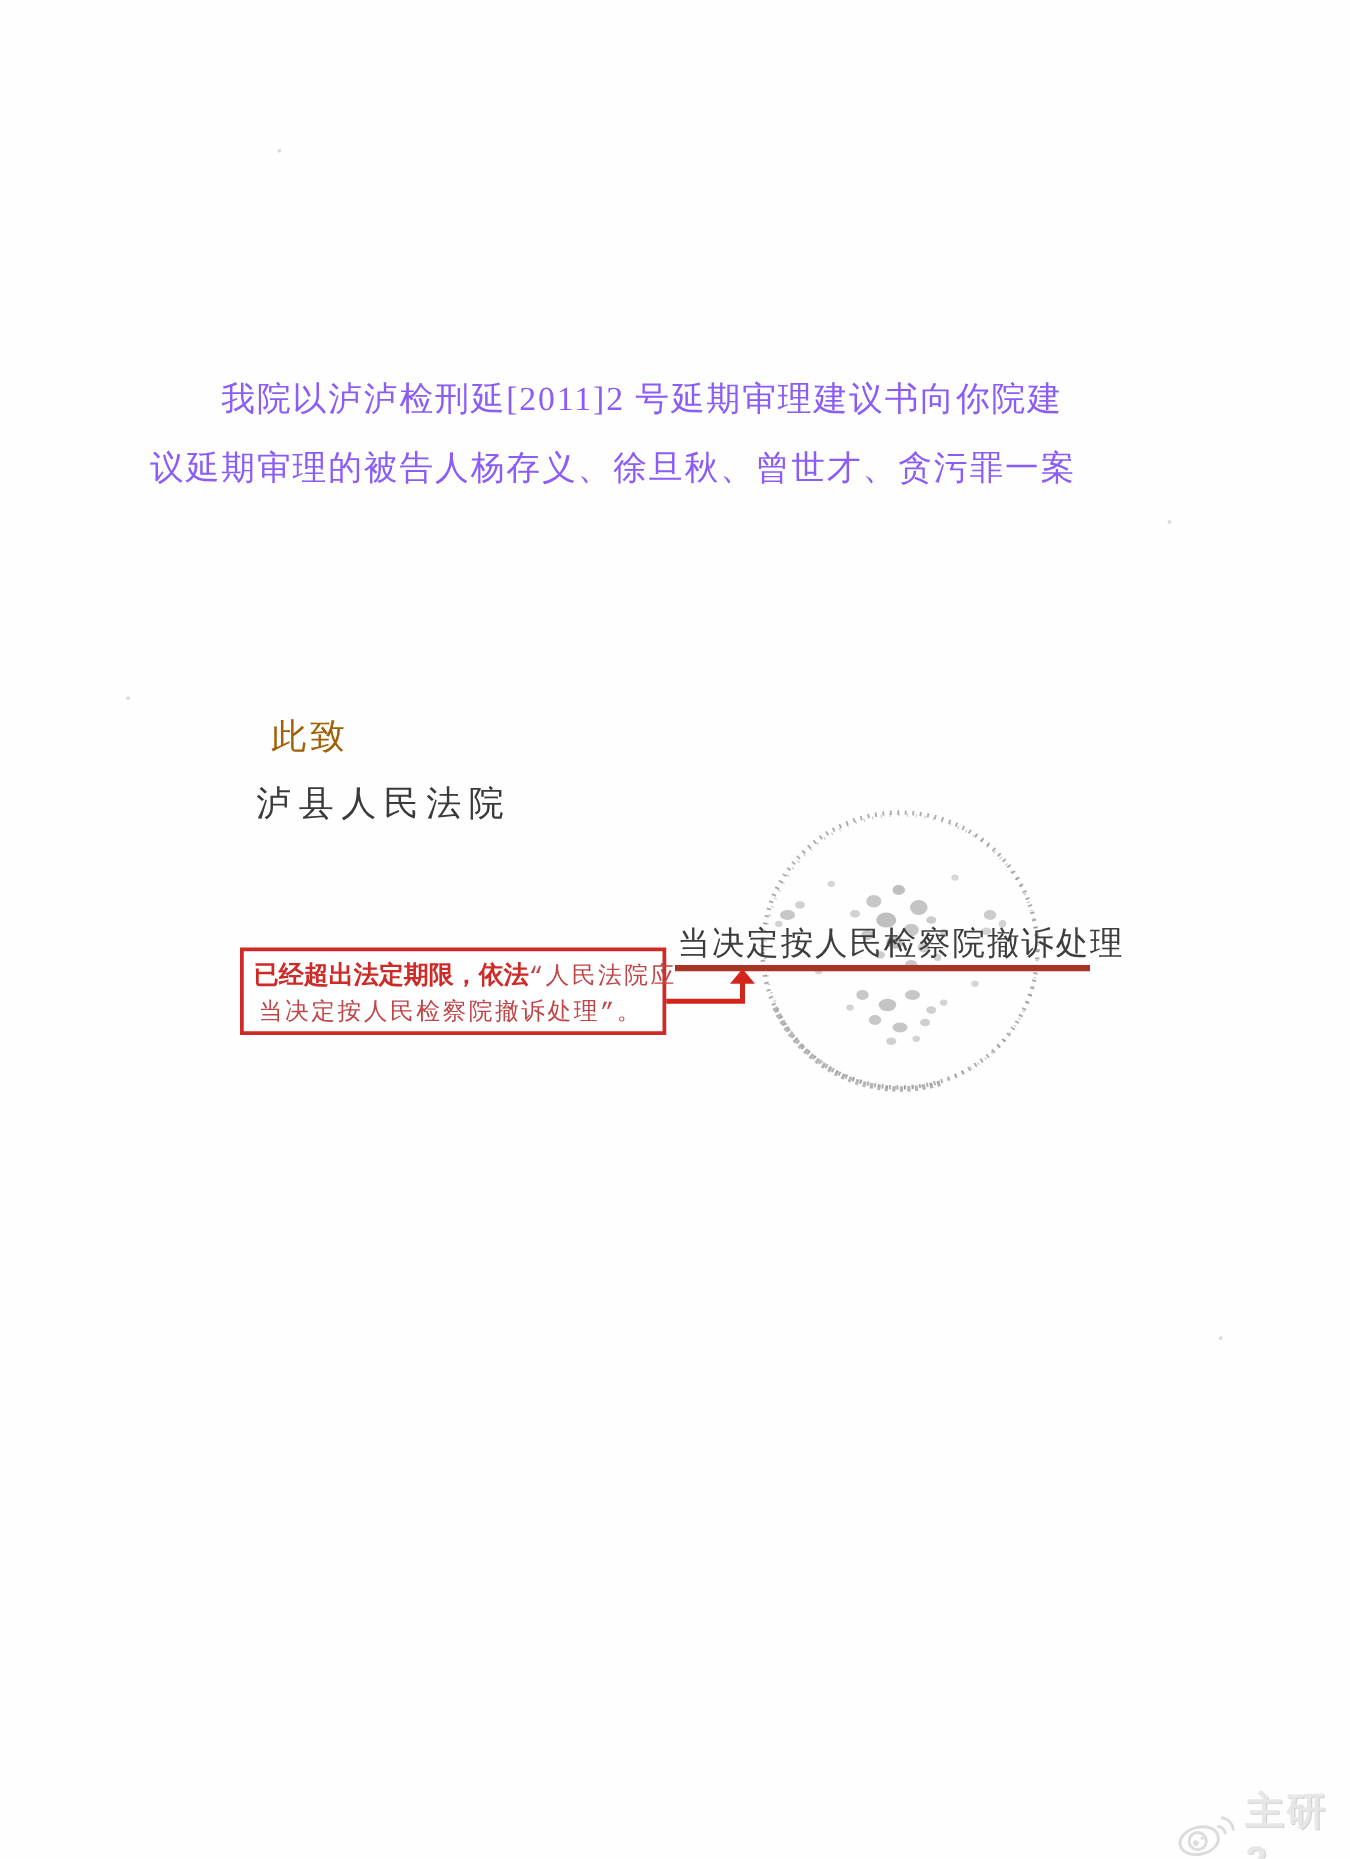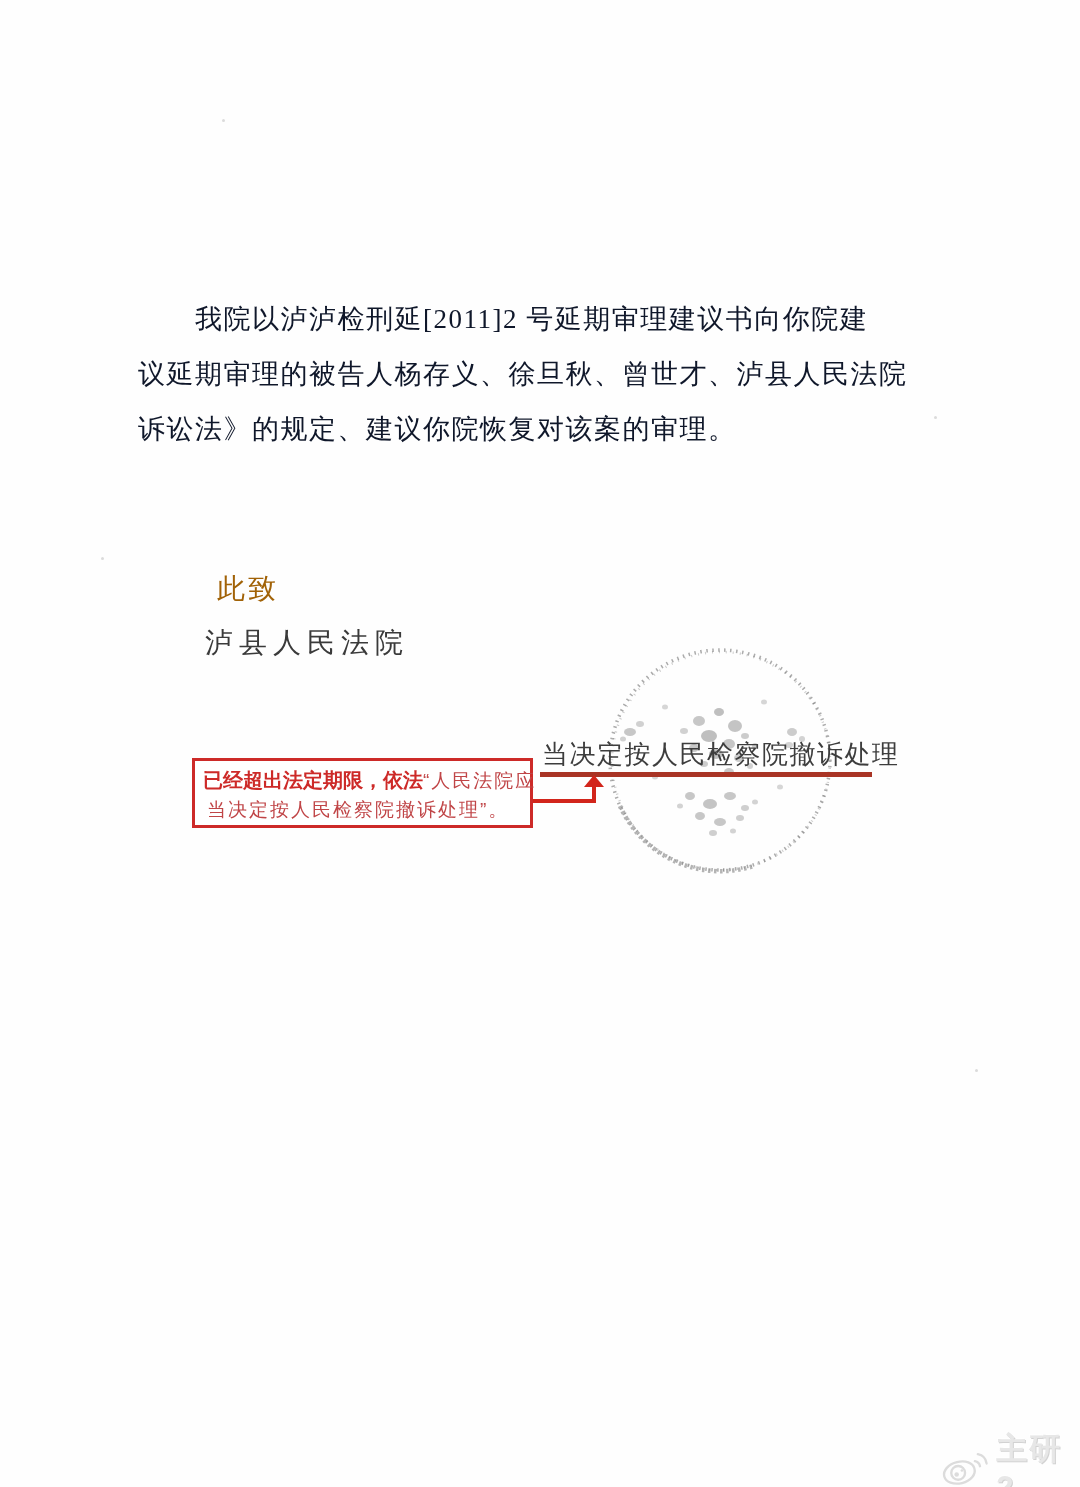--- a/index.html
+++ b/index.html
@@ -22,26 +22,26 @@
     font-weight: 700;
     font-size: 38px;
     line-height: 59px;
     letter-spacing: 2px;
     color: #1a1a1a;
   }
 
   
   .body-text {
     position: absolute;
-    left: 138px; top: 292px;
+    left: 120px; top: 292px;
     width: 780px;
     font-size: 27px;
     line-height: 55px;
     letter-spacing: 1.5px;
-    color: #0f172a;
+    color: #8b5cf6;
   }
   .body-line { white-space: nowrap; }
   .body-line.indent { padding-left: 57px; }
 
   
   .closing {
     position: absolute; left: 217px; top: 570px;
     font-size: 28px; letter-spacing: 3px; color: #a16207;
   }
   .addressee {
@@ -75,21 +75,21 @@
     border: 3px solid #cd2a28;
     background: #ffffff;
     padding: 5px 6px 0 8px;
   }
   .ann-line { white-space: nowrap; line-height: 28px; }
   .ann-bold {
     font-family: "Liberation Sans", "DejaVu Sans", sans-serif;
     font-weight: 700; font-size: 20px; color: #cd2a28;
   }
   .ann-quote {
-    font-family: Liberation Sans, sans-serif;
+    font-family: Liberation Mono, monospace;
     font-size: 19px; color: #c04547; letter-spacing: 2px;
   }
   .ann-line2 { padding-left: 4px; }
 
   .connector-h {
     position: absolute; left: 533px; top: 799px;
     width: 63px; height: 4px; background: #d2251b;
   }
   .connector-v {
     position: absolute; left: 592px; top: 786px;
@@ -122,22 +122,21 @@
   }
 </style>
 </head>
 <body>
 
 <div class="page">
 
 
   <div class="body-text">
     <div class="body-line indent">我院以泸泸检刑延[2011]2 号延期审理建议书向你院建</div>
-    <div class="body-line">议延期审理的被告人杨存义、徐旦秋、曾世才、泸县人民法院</div>
-    <div class="body-line">诉讼法》的规定、建议你院恢复对该案的审理。</div>
+    <div class="body-line">议延期审理的被告人杨存义、徐旦秋、曾世才、贪污罪一案</div>
   </div>
 
   <div class="closing">此致</div>
   <div class="addressee">泸县人民法院</div>
 
   <svg class="seal" viewBox="0 0 236 236">
     <g fill="none" stroke="#5a5a5a">
       <circle cx="116" cy="114" r="110" stroke-width="3.5" stroke-dasharray="1.5 4.5" opacity="0.5"></circle>
       <circle cx="117" cy="115" r="109" stroke-width="2.5" stroke-dasharray="1 6" opacity="0.3"></circle>
       <path d="M16 160 A110 110 0 0 0 150 220" stroke-width="4.5" stroke-dasharray="2.5 3.5" opacity="0.45"></path>

